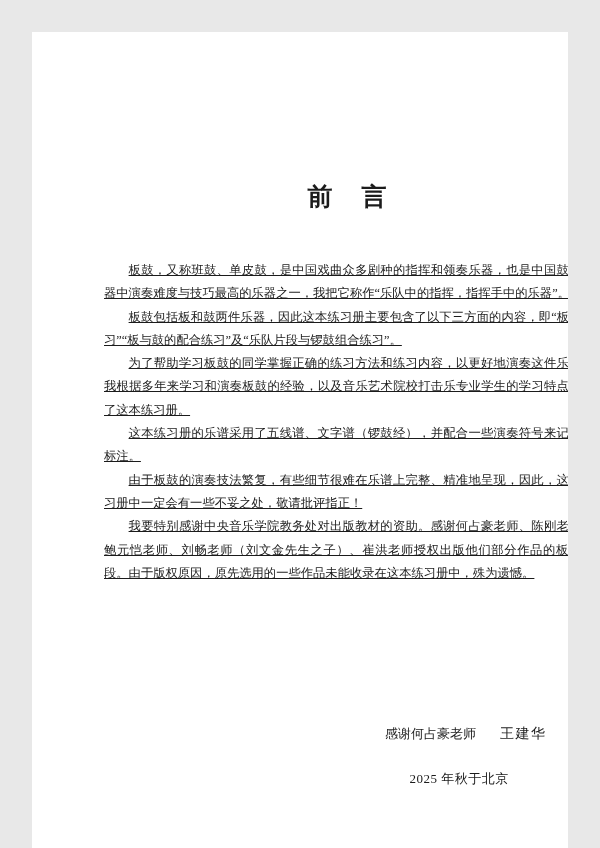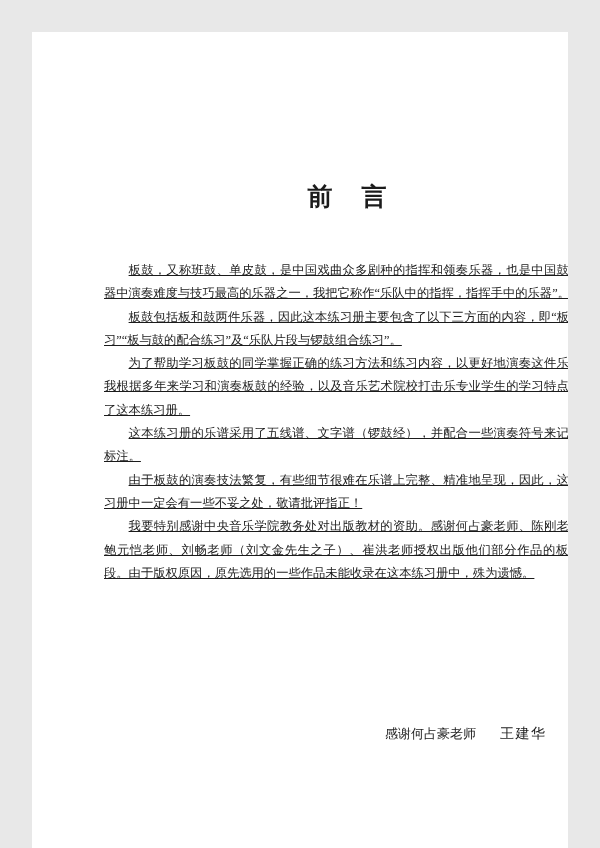--- a/index.html
+++ b/index.html
@@ -71,15 +71,16 @@
     <p>为了帮助学习板鼓的同学掌握正确的练习方法和练习内容，以更好地演奏这件乐器，我根据多年来学习和演奏板鼓的经验，以及音乐艺术院校打击乐专业学生的学习特点编写了这本练习册。</p>
     <p>这本练习册的乐谱采用了五线谱、文字谱（锣鼓经），并配合一些演奏符号来记谱和标注。</p>
     <p>由于板鼓的演奏技法繁复，有些细节很难在乐谱上完整、精准地呈现，因此，这本练习册中一定会有一些不妥之处，敬请批评指正！</p>
     <p>我要特别感谢中央音乐学院教务处对出版教材的资助。感谢何占豪老师、陈刚老师、鲍元恺老师、刘畅老师（刘文金先生之子）、崔洪老师授权出版他们部分作品的板鼓片段。由于版权原因，原先选用的一些作品未能收录在这本练习册中，殊为遗憾。</p>
   </div>
 
   <div class="signature">
     <div class="sig-line">
       <span>感谢何占豪老师</span><span class="sig-name">王建华</span>
     </div>
+    <div class="sig-date">2025 年秋于北京</div>
   </div>
 
 </div>
 
 </body></html>

